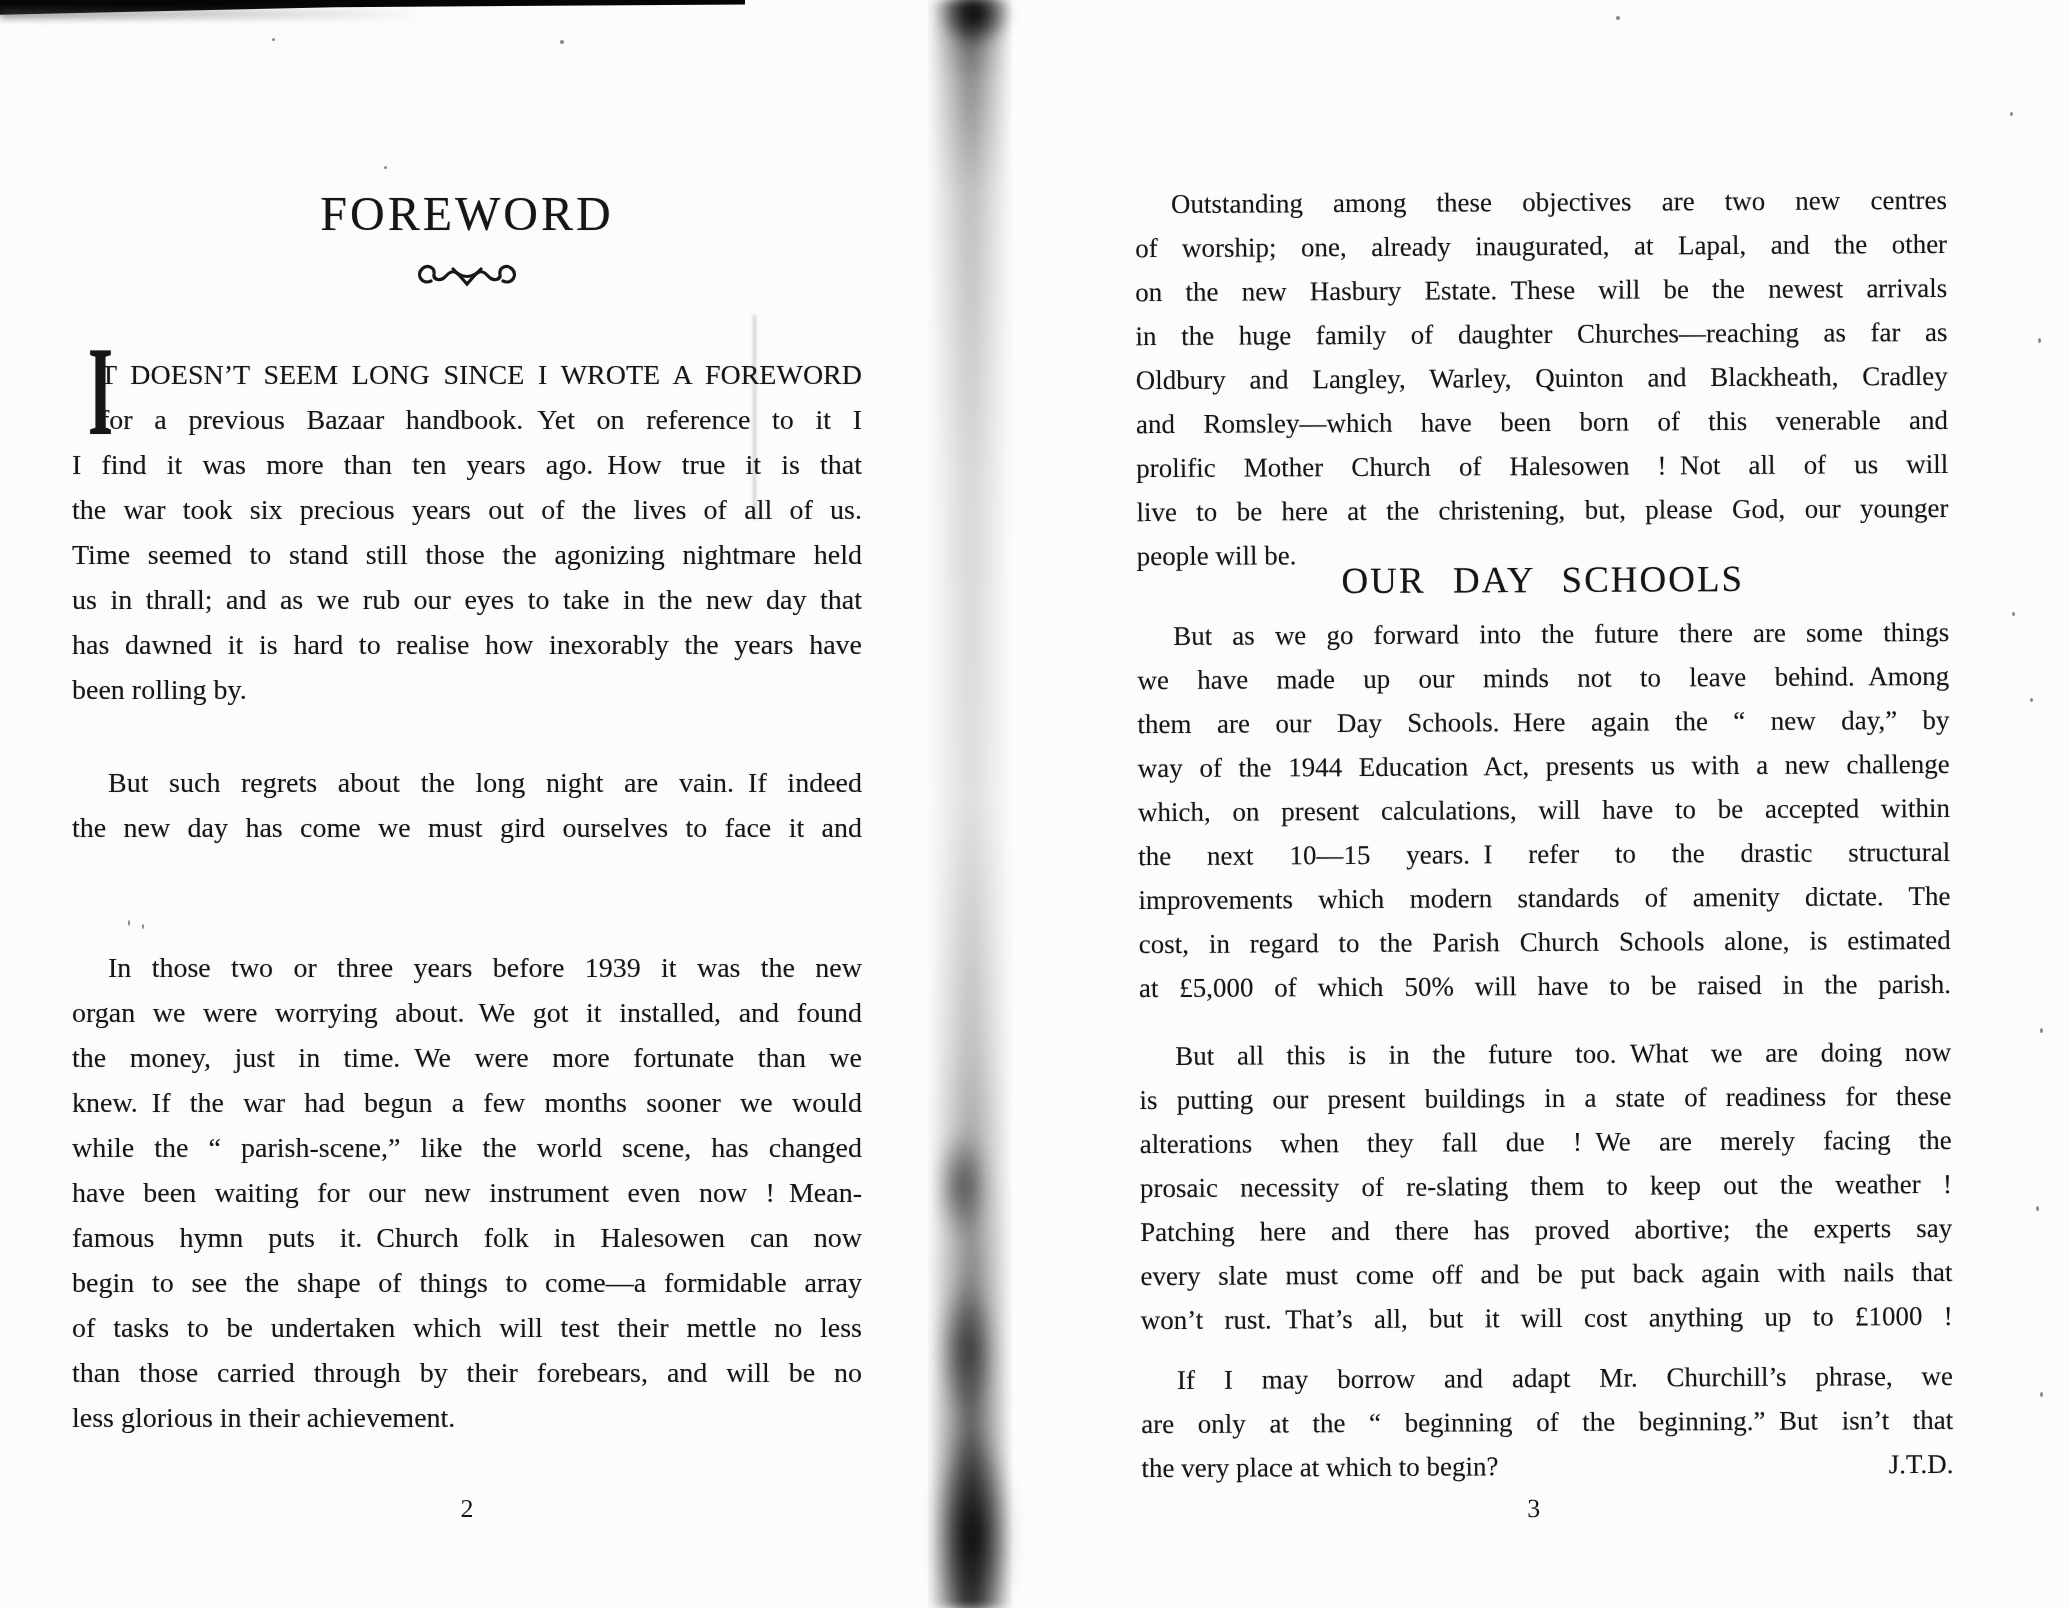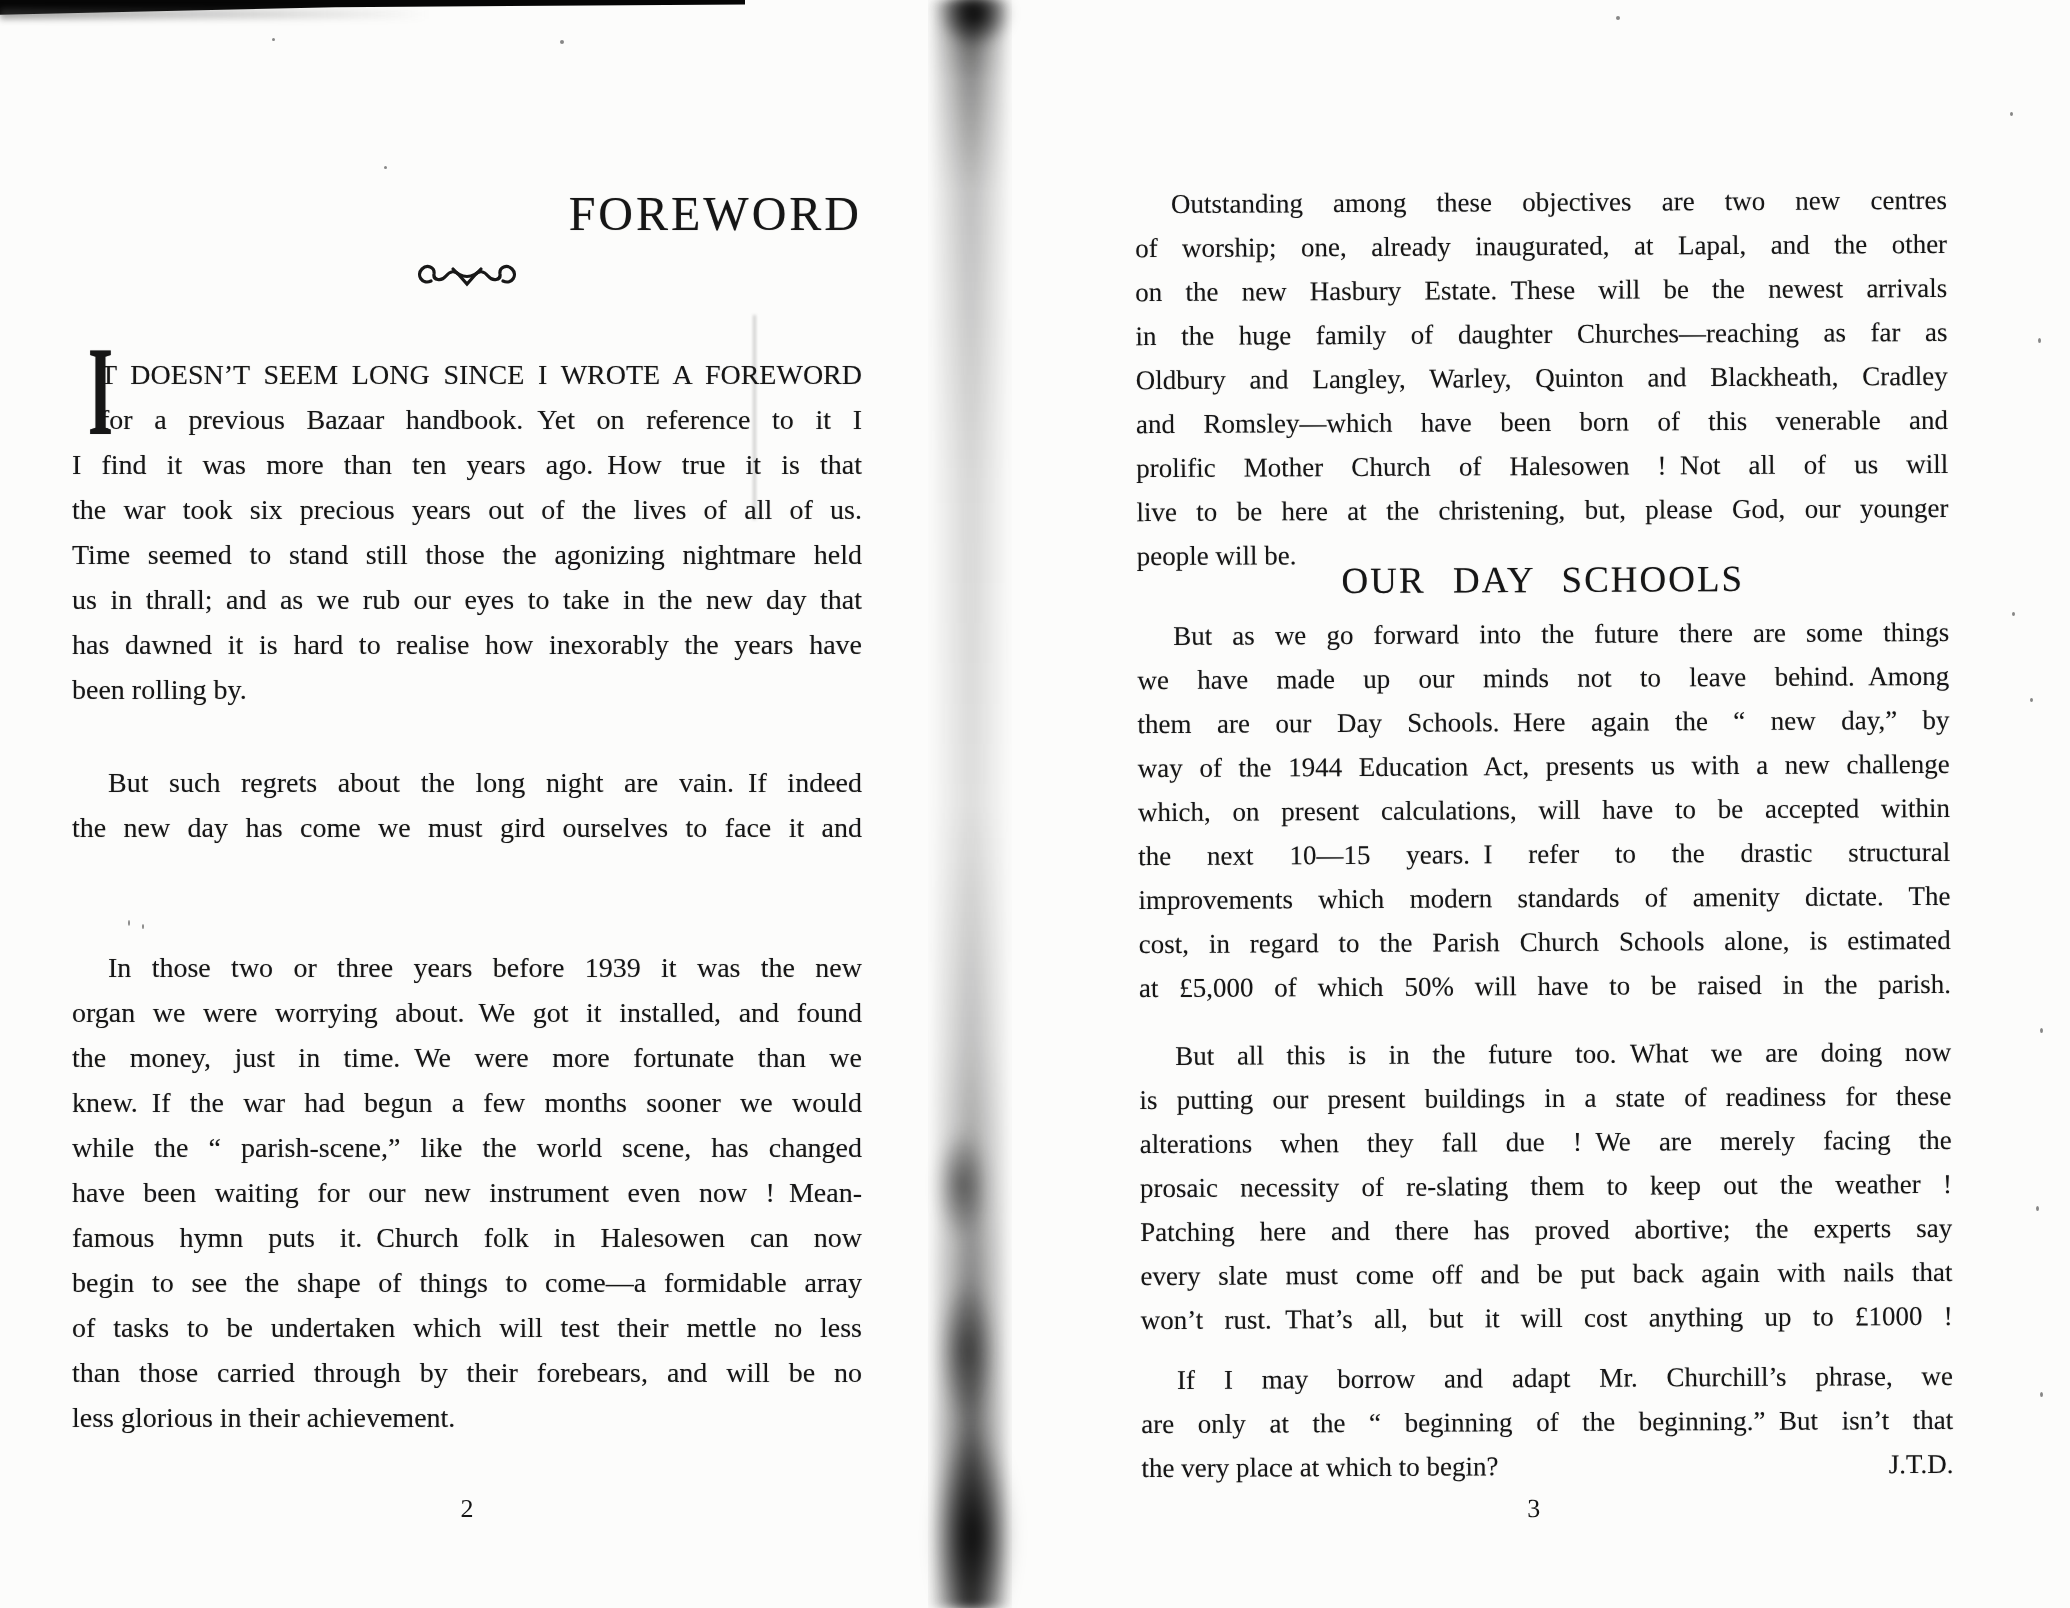--- a/index.html
+++ b/index.html
@@ -33,21 +33,21 @@
   .para-dropcap .tline:nth-child(2),
   .para-dropcap .tline:nth-child(3){padding-left:28px;}
   .dropcap{
     position:absolute;left:16px;top:-25px;
     font-size:128px;line-height:1;font-weight:bold;
     transform:scaleX(0.5);transform-origin:left top;
     text-shadow:0 0 1px rgba(0,0,0,.5);
   }
   .page-title{
     position:absolute;top:186px;left:0;right:0;
-    text-align:right;font-size:48px;letter-spacing:3px;
+    text-align:center;font-size:48px;letter-spacing:3px;
     text-shadow:0 0 1px rgba(0,0,0,.4);
   }
   .ornament{position:absolute;top:258px;left:0;right:0;text-align:center;}
   .section-heading{
     position:absolute;top:558px;left:0;right:0;
     text-align:center;font-size:37px;letter-spacing:2px;word-spacing:16px;
     text-shadow:0 0 1px rgba(0,0,0,.4);
   }
   .page-number{
     position:absolute;top:1494px;left:0;right:0;

